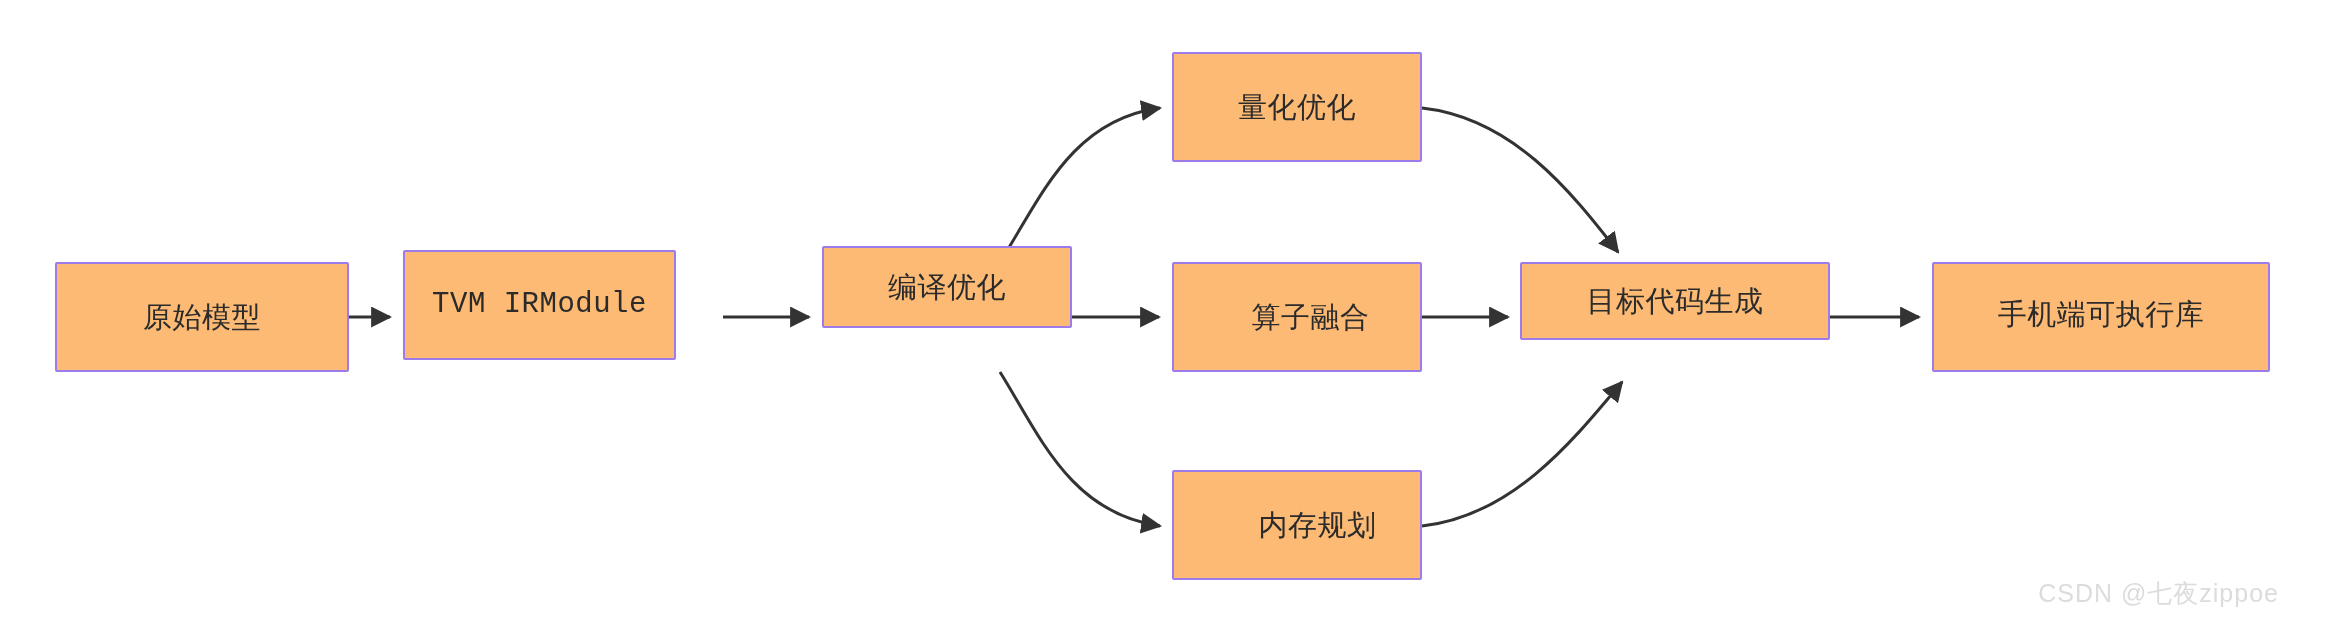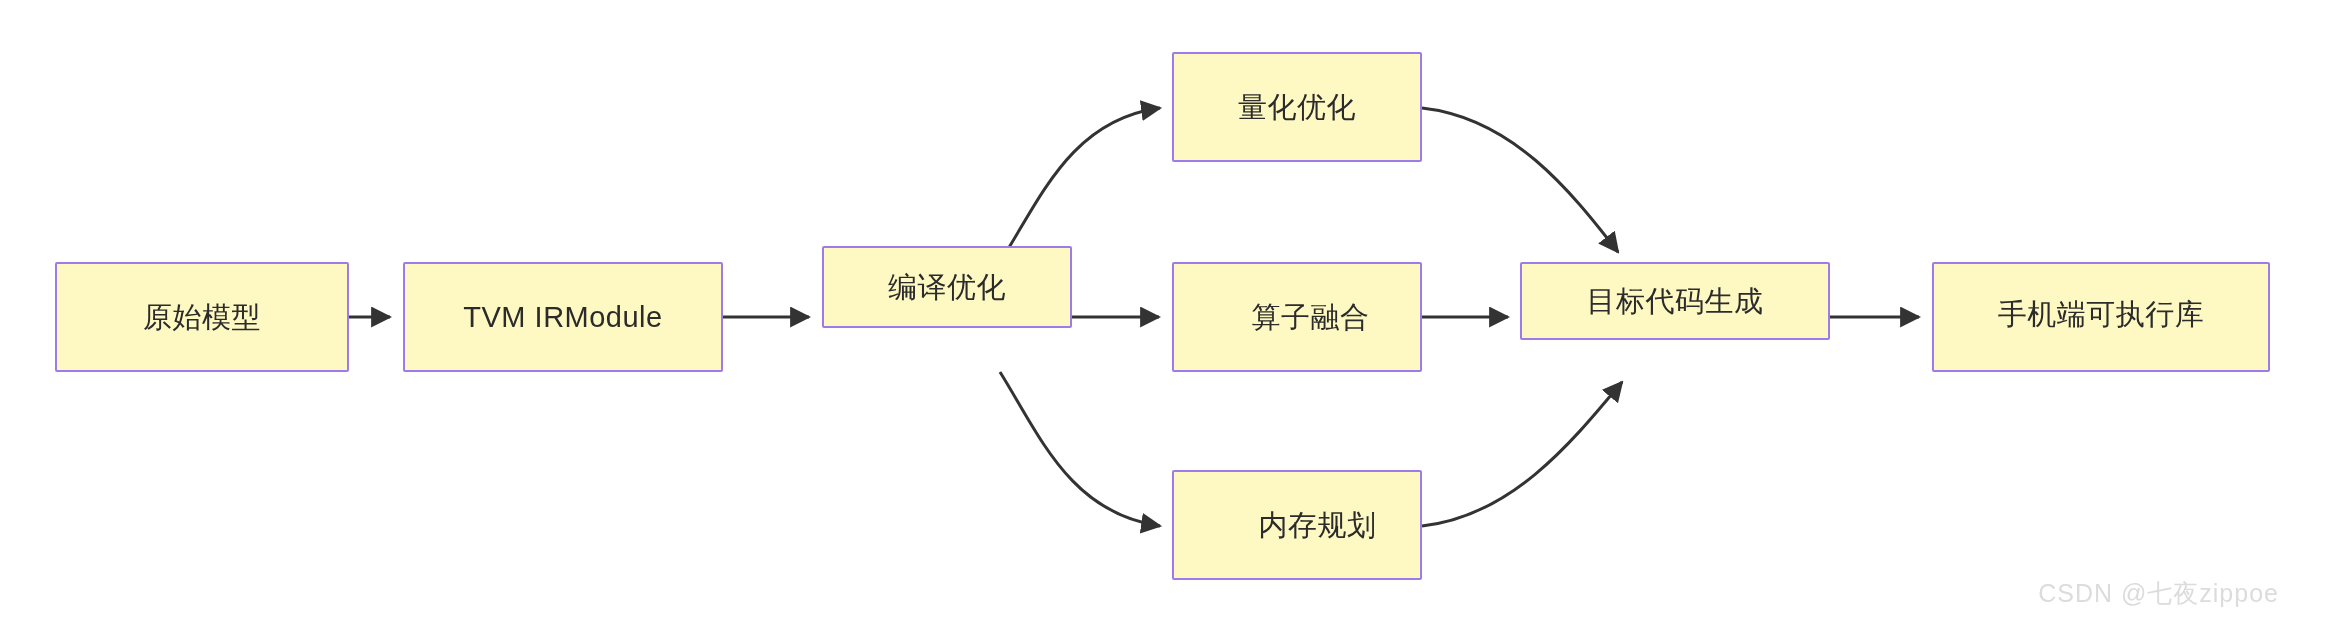--- a/index.html
+++ b/index.html
@@ -20,21 +20,21 @@
   #edges {
     position: absolute;
     left: 0;
     top: 0;
     width: 2331px;
     height: 636px;
   }
   .node {
     position: absolute;
     box-sizing: border-box;
-    background: #fef9c3;
+    background: #fdba74;
     border: 2px solid #9D7BE8;
     border-radius: 2px;
     display: flex;
     align-items: center;
     justify-content: center;
     color: #2b2b2b;
     font-size: 29px;
     line-height: 1.2;
     letter-spacing: 0.5px;
     white-space: nowrap;
@@ -83,21 +83,21 @@
 
     <path d="M 1422 526 C 1512 516 1572 442 1622 382" fill="none" stroke="#333333" stroke-width="3" marker-end="url(#arrow)"></path>
 
     <path d="M 1830 317 L 1919 317" fill="none" stroke="#333333" stroke-width="3" marker-end="url(#arrow)"></path>
   </svg>
 
   <div class="node" style="left:55px; top:262px; width:294px; height:110px;">
     <span class="node-label">原始模型</span>
   </div>
 
-  <div class="node" style="left:403px; top:262px; width:320px; height:110px;">
+  <div class="node" style="left:403px; top:250px; width:273px; height:110px;font-family:Liberation Mono, monospace;">
     <span class="node-label">TVM IRModule</span>
   </div>
 
   <div class="node" style="left:822px; top:246px; width:250px; height:82px;">
     <span class="node-label">编译优化</span>
   </div>
 
   <div class="node" style="left:1172px; top:52px; width:250px; height:110px;">
     <span class="node-label">量化优化</span>
   </div>

